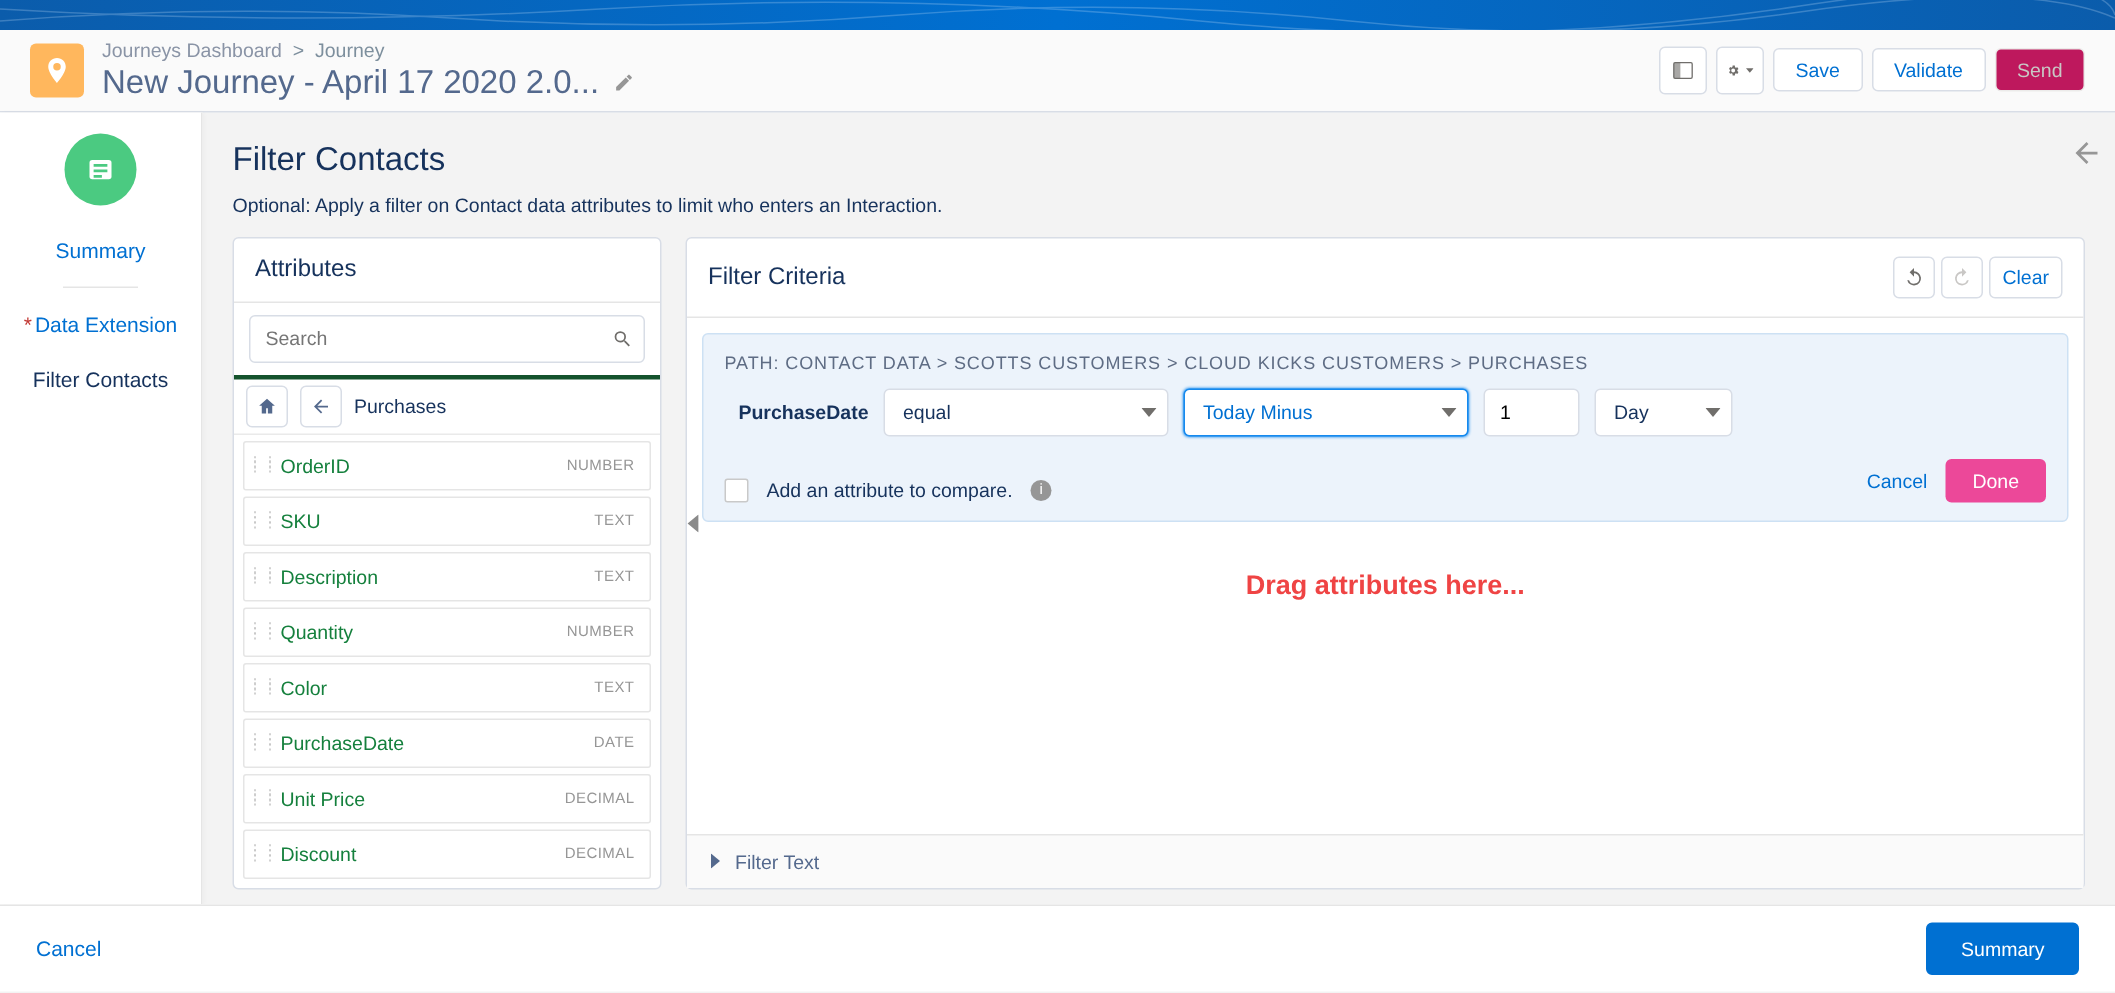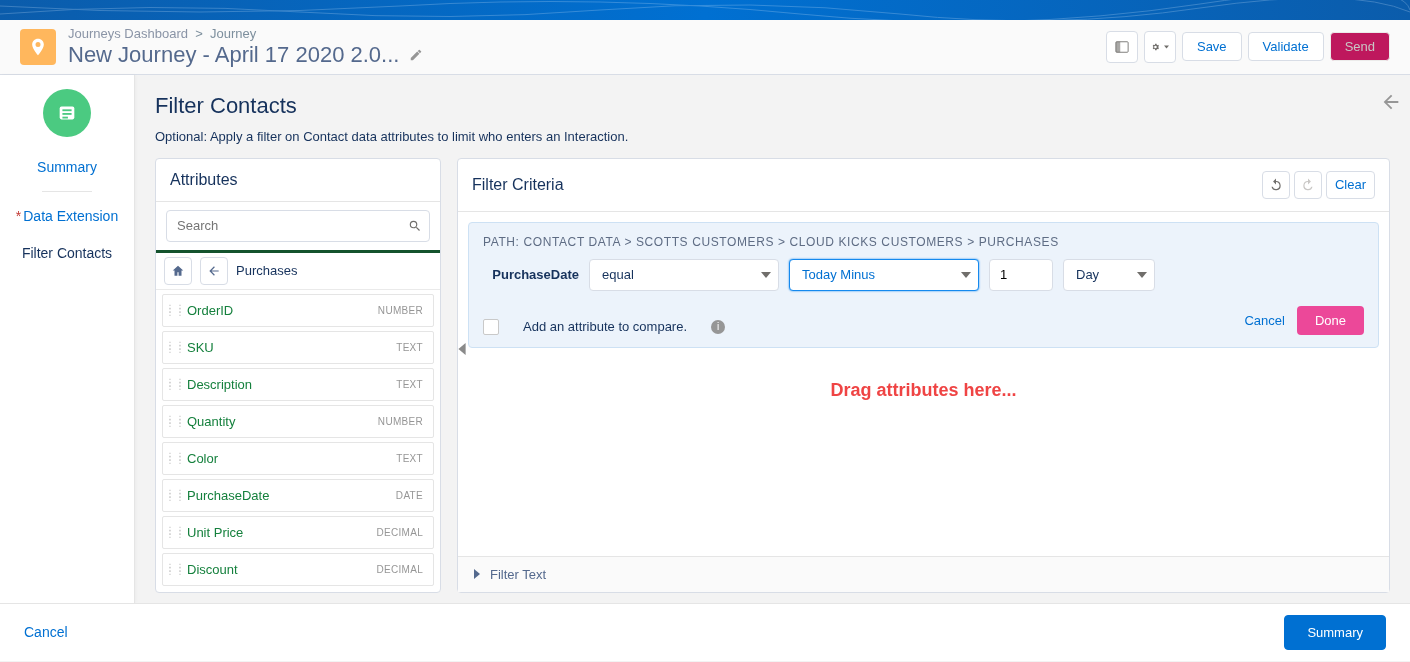--- a/index.html
+++ b/index.html
@@ -167,21 +167,21 @@
 .select-wrap { position:relative; }
 .select {
   height:32px; border:1px solid #d8dde6; border-radius:4px; background:#fff;
   padding: 0 28px 0 12px; font-size:13px; color:#16325c; display:inline-flex; align-items:center;
   cursor:pointer; min-width:80px;
 }
 .select.focused { border-color:#1589ee; box-shadow:0 0 2px #1589ee; color:#0070d2; }
 .select .caret { position:absolute; right:8px; top:50%; transform:translateY(-50%); pointer-events:none; color:#706e6b; }
 .num-input { width:64px; height:32px; border:1px solid #d8dde6; border-radius:4px; padding:0 10px; font-size:13px; }
 
-.rule-sub { display:flex; align-items:center; gap:24px; margin-top:28px;text-align:right; }
+.rule-sub { display:flex; align-items:center; gap:12px; margin-top:28px;text-align:right; }
 .chk { width:16px; height:16px; border:1px solid #c9c9c9; border-radius:2px; background:#fff; }
 .info-badge { width:14px; height:14px; border-radius:50%; background:#969696; color:#fff; font-size:10px; display:inline-flex; align-items:center; justify-content:center; }
 
 .rule-actions { display:flex; justify-content:flex-end; gap:12px; margin-top:4px; }
 .rule-actions .cancel { color:#0070d2; background:transparent; border:none; font-size:13px; cursor:pointer; }
 .rule-actions .done {
   background:#ec4899; color:#fff; border:none; border-radius:4px; padding:7px 18px; font-size:13px; cursor:pointer;
 }
 
 .dropzone { text-align:center; color:#ef4444; font-size:18px; font-weight:700; padding:24px 0 16px; }

